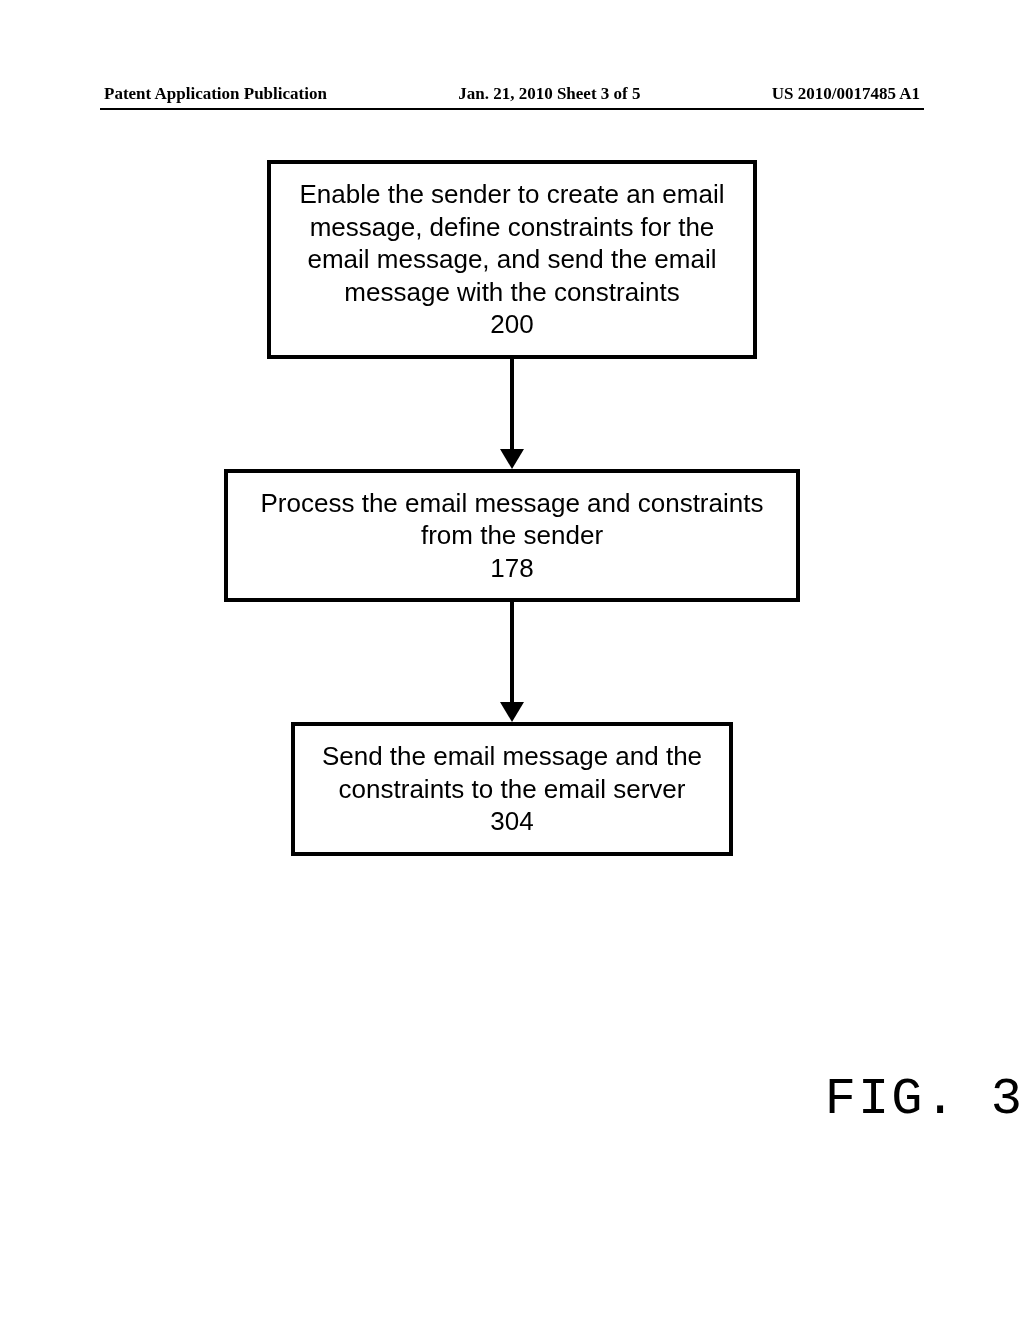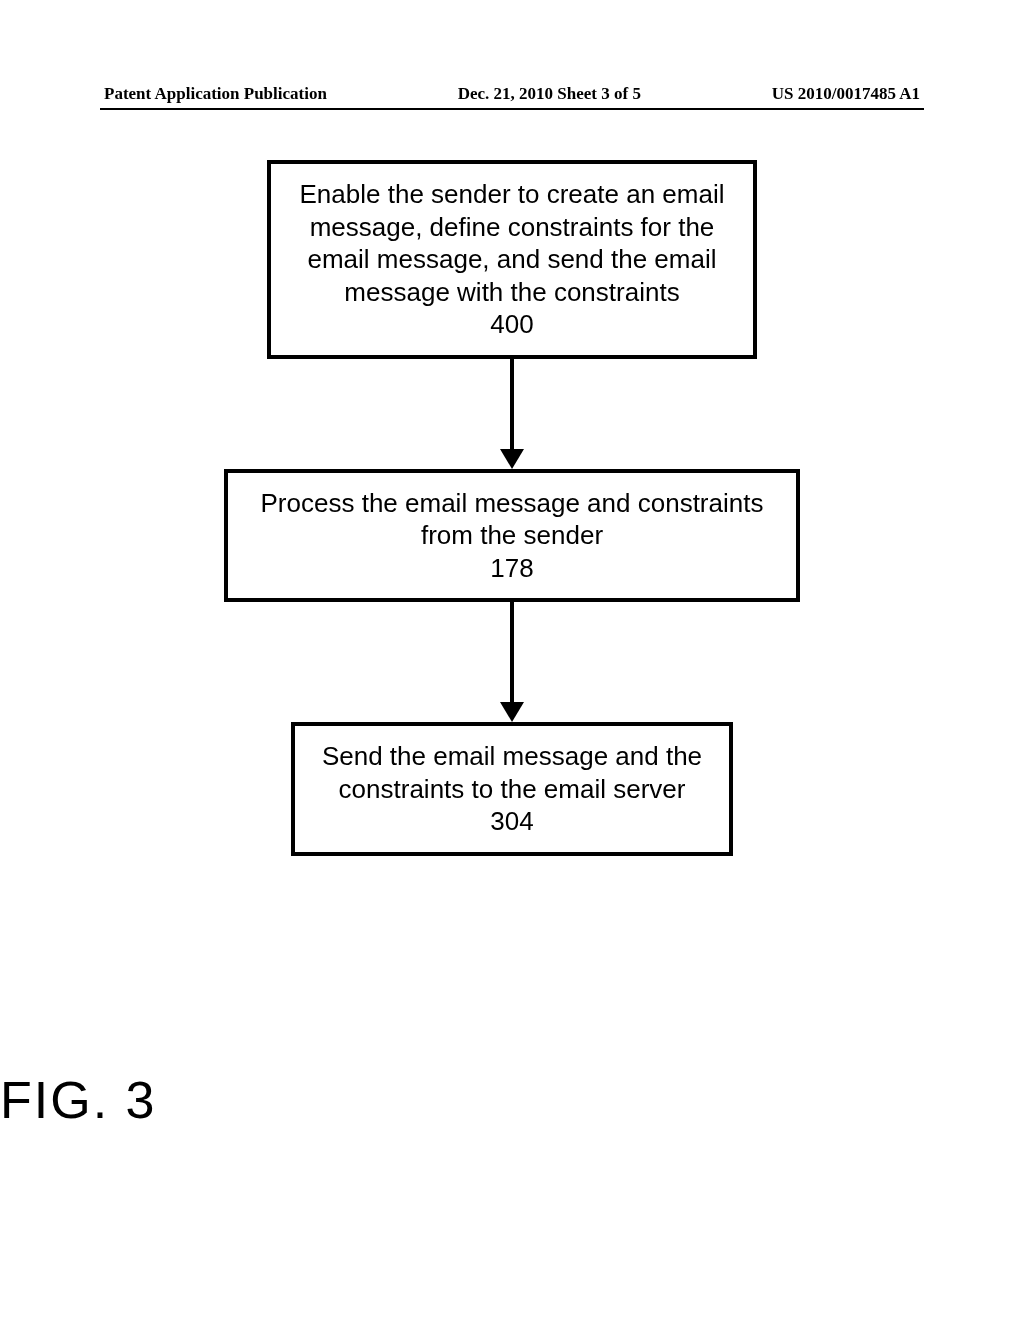--- a/index.html
+++ b/index.html
@@ -72,45 +72,45 @@
   .connector .arrowhead {
     width: 0; height: 0;
     border-left: 12px solid transparent;
     border-right: 12px solid transparent;
     border-top: 20px solid #000;
   }
   .figlabel {
     position: absolute;
     top: 1070px;
     width: 1024px;
-    text-align: left;
+    text-align: right;
     font-size: 52px;
-    font-family: Liberation Sans, sans-serif;
+    font-family: Liberation Mono, monospace;
     letter-spacing: 2px;
   }
   .box .step-text { display: block; }
   .box .step-num { display: block; }
 </style>
 </head>
 <body>
 
 <div class="page">
 
   <div class="header">
     <span class="hdr-left">Patent Application Publication</span>
-    <span class="hdr-mid">Dec. 21, 2010  Sheet 3 of 5</span>
+    <span class="hdr-mid">Jan. 21, 2010  Sheet 3 of 5</span>
     <span class="hdr-right">US 2010/0017485 A1</span>
   </div>
   <div class="hdr-line"></div>
 
   <div class="flow">
 
     <div class="box box1">
       <span class="step-text">Enable the sender to create an email message, define constraints for the email message, and send the email message with the constraints</span>
-      <span class="step-num">400</span>
+      <span class="step-num">200</span>
     </div>
 
     <div class="connector">
       <div class="stem" style="height:90px"></div>
       <div class="arrowhead"></div>
     </div>
 
     <div class="box box2">
       <span class="step-text">Process the email message and constraints from the sender</span>
       <span class="step-num">178</span>

